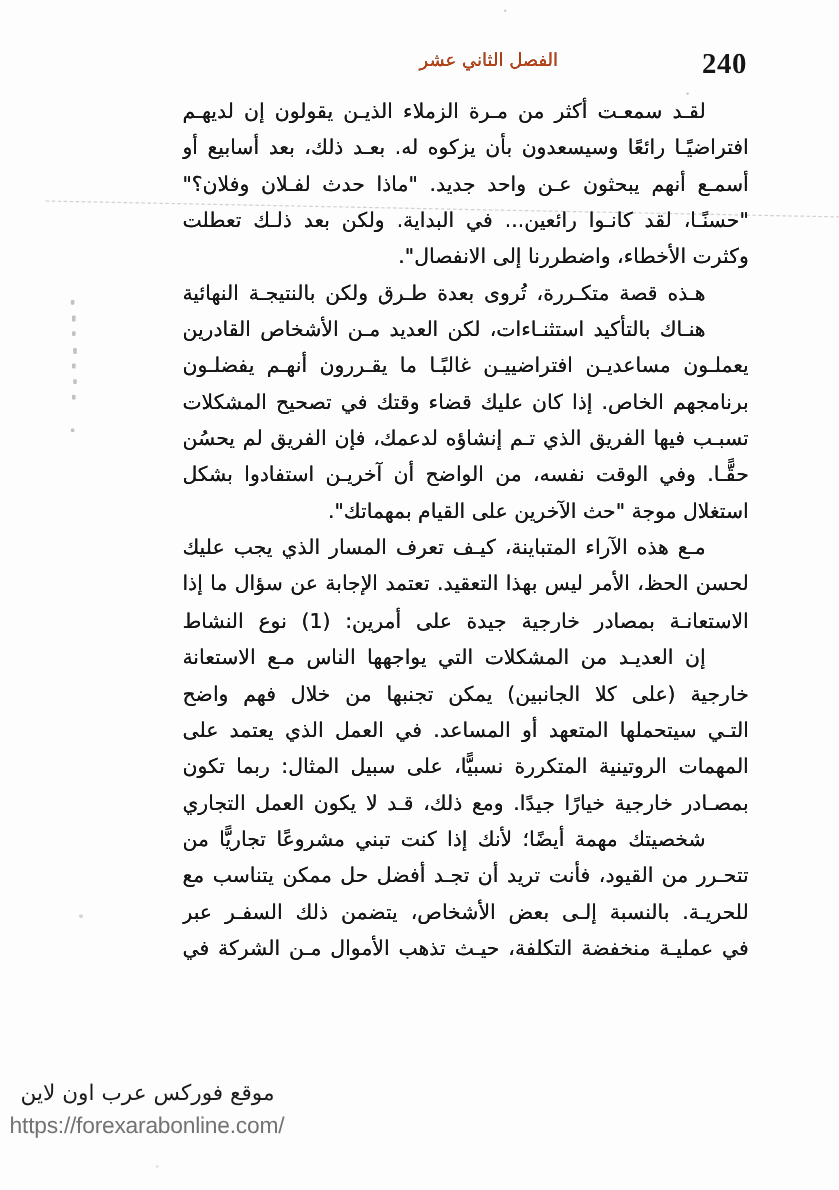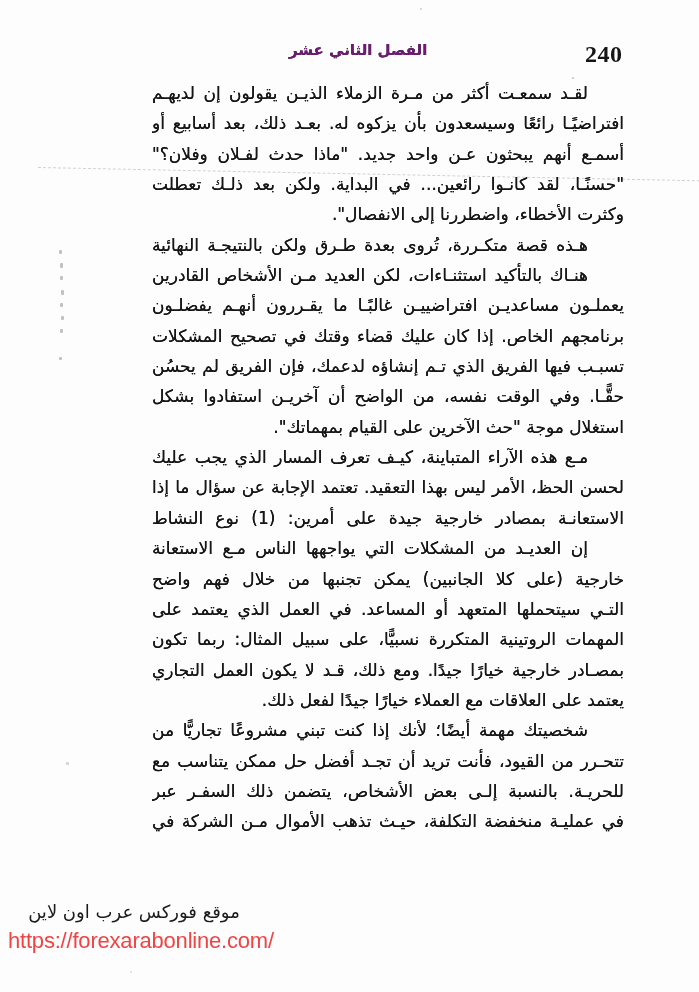--- a/index.html
+++ b/index.html
@@ -6,22 +6,22 @@
   body{
     width:699px;height:992px;position:relative;
     background:#fdfdfd;
     font-family:"DejaVu Sans",sans-serif;
     overflow:hidden;
   }
   .page{position:absolute;inset:0;background:#fdfdfd;}
   
   .chapter-title{
     position:absolute;top:41px;left:289px;width:176px;
-    text-align:left;direction:rtl;
-    font-size:15px;font-weight:bold;color:#701a75;
+    text-align:right;direction:rtl;
+    font-size:15px;font-weight:normal;color:#c2410c;
     text-shadow:0 0 .4px #151515;
   }
   .page-number{
     position:absolute;top:41px;left:585px;width:34px;
     font-family:"Liberation Serif",serif;
     font-size:24px;font-weight:bold;color:#151515;
     letter-spacing:.5px;
   }
   
   .body-text{
@@ -33,28 +33,28 @@
   .para{margin:0;padding:0;}
   .line{
     height:30.35px;line-height:30.35px;
     text-align:justify;text-align-last:justify;
     overflow:hidden;white-space:normal;
   }
   .line.first{padding-right:36px;}
   .line.last{text-align-last:right;}
   
   .watermark-name{
-    position:absolute;top:901px;left:21px;width:226px;
+    position:absolute;top:901px;left:10px;width:226px;
     direction:rtl;text-align:center;
     font-size:18px;color:#1b1b1b;
   }
   .watermark-url{
     position:absolute;top:928px;left:8px;
     font-family:"Liberation Sans",sans-serif;
-    font-size:22px;color:#ef4444;letter-spacing:-.2px;
+    font-size:19px;color:#737373;letter-spacing:-.2px;
   }
   
   .artifact-line{
     position:absolute;top:167px;left:38px;width:662px;height:0;
     border-top:1px dashed #c3c3c3;
     transform:rotate(1.15deg);transform-origin:left center;
     opacity:.75;
   }
   .speck{position:absolute;background:#c2c2c2;border-radius:1px;}
   .s1{left:59px;top:250px;width:3px;height:4px;}
@@ -104,21 +104,20 @@
         <div class="line first">مـع هذه الآراء المتباينة، كيـف تعرف المسار الذي يجب عليك اتباعه؟</div>
         <div class="line">لحسن الحظ، الأمر ليس بهذا التعقيد. تعتمد الإجابة عن سؤال ما إذا كانت</div>
         <div class="line">الاستعانـة بمصادر خارجية جيدة على أمرين: (1) نوع النشاط التجاري و</div>
       </div>
       <div class="para">
         <div class="line first">إن العديـد من المشكلات التي يواجهها الناس مـع الاستعانة بمصادر</div>
         <div class="line">خارجية (على كلا الجانبين) يمكن تجنبها من خلال فهم واضح للمسئوليات</div>
         <div class="line">التـي سيتحملها المتعهد أو المساعد. في العمل الذي يعتمد على سلسلة من</div>
         <div class="line">المهمات الروتينية المتكررة نسبيًّا، على سبيل المثال: ربما تكون الاستعانة</div>
         <div class="line">بمصـادر خارجية خيارًا جيدًا. ومع ذلك، قـد لا يكون العمل التجاري الذي</div>
-        <div class="line last">يعتمد على العلاقات مع العملاء خيارًا جيدًا لفعل ذلك.</div>
       </div>
       <div class="para">
         <div class="line first">شخصيتك مهمة أيضًا؛ لأنك إذا كنت تبني مشروعًا تجاريًّا من أجل أن</div>
         <div class="line">تتحـرر من القيود، فأنت تريد أن تجـد أفضل حل ممكن يتناسب مع رؤيتك</div>
         <div class="line">للحريـة. بالنسبة إلـى بعض الأشخاص، يتضمن ذلك السفـر عبر العالم</div>
         <div class="line last">في عمليـة منخفضة التكلفة، حيـث تذهب الأموال مـن الشركة في المقام</div>
       </div>
     </div>
 
   <div class="watermark-name">موقع فوركس عرب اون لاين</div>

